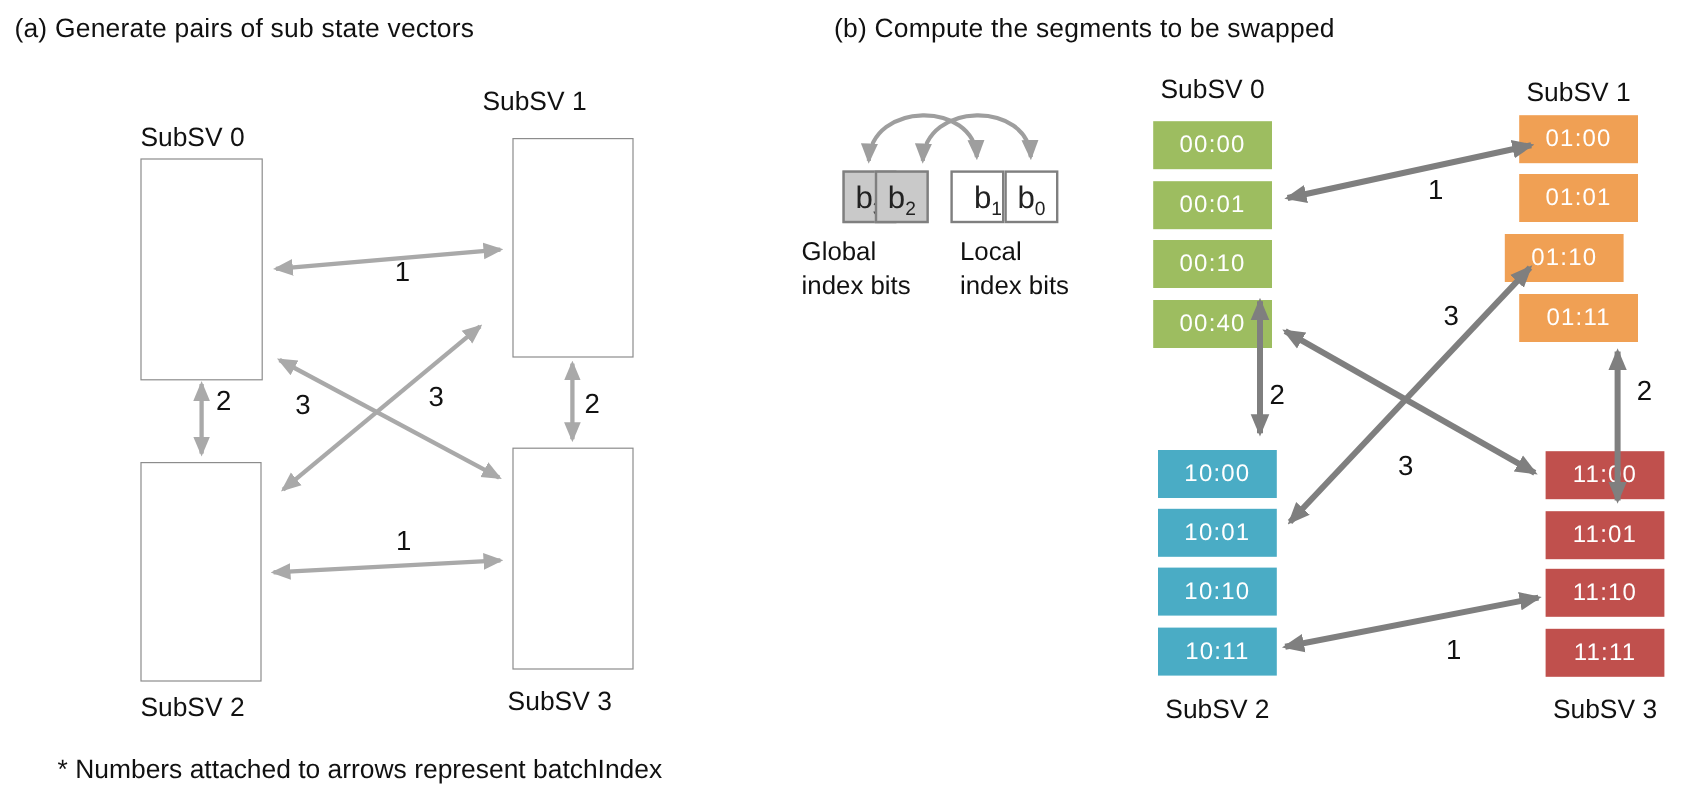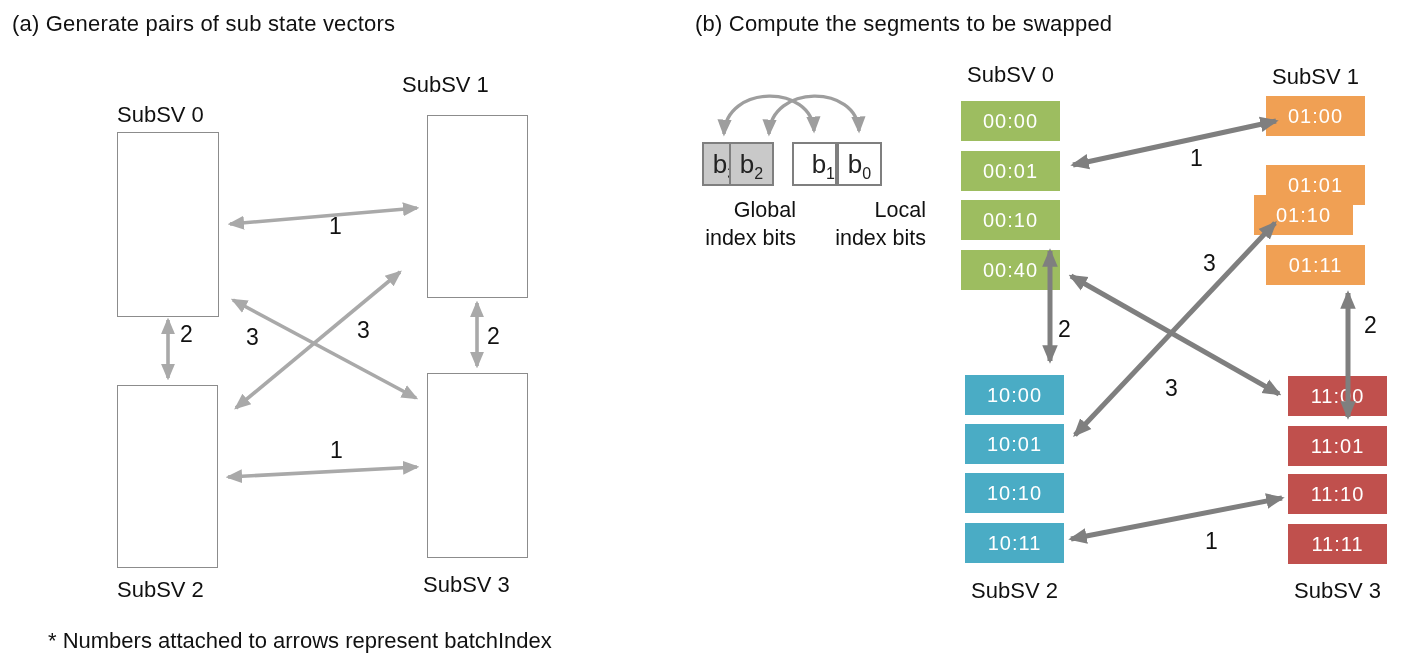--- a/index.html
+++ b/index.html
@@ -48,21 +48,21 @@
     background:#ffffff;
     text-align:center;
     font-size:26px;
     line-height:40px;
     color:#222;
   }
   .bitcell.shaded{background:#c9c9c9;}
   .bitcell sub{font-size:16px;line-height:0;}
   .index-label{
     position:absolute;
-    text-align:right;
+    text-align:left;
     font-size:21.5px;
     line-height:28px;
     color:#111;
   }
   svg{position:absolute;left:0;top:0;}
   .overlay{z-index:5;}
   .labels{z-index:10;}
 </style>
 </head>
 <body>
@@ -103,21 +103,21 @@
   <div class="col-label" style="left:1266px;top:64px;">SubSV 1</div>
   <div class="col-label" style="left:965px;top:578px;">SubSV 2</div>
   <div class="col-label" style="left:1288px;top:578px;">SubSV 3</div>
 
   <div class="seg" style="left: 961px; top: 101px; background-color: rgb(157, 189, 96);">00:00</div>
   <div class="seg" style="left: 961px; top: 151px; background-color: rgb(157, 189, 96);">00:01</div>
   <div class="seg" style="left: 961px; top: 200px; background-color: rgb(157, 189, 96);">00:10</div>
   <div class="seg" style="left: 961px; top: 250px; background-color: rgb(157, 189, 96);">00:40</div>
 
   <div class="seg" style="left: 1266px; top: 96px; background-color: rgb(240, 160, 84);">01:00</div>
-  <div class="seg" style="left: 1266px; top: 145px; background-color: rgb(240, 160, 84); margin-top: 20px;">01:01</div>
+  <div class="seg" style="left: 1266px; top: 145px; background-color: rgb(240, 160, 84);">01:01</div>
   <div class="seg" style="left: 1254px; top: 195px; background-color: rgb(240, 160, 84);">01:10</div>
   <div class="seg" style="left: 1266px; top: 245px; background-color: rgb(240, 160, 84);">01:11</div>
 
   <div class="seg" style="left: 965px; top: 375px; background-color: rgb(74, 172, 197);">10:00</div>
   <div class="seg" style="left: 965px; top: 424px; background-color: rgb(74, 172, 197);">10:01</div>
   <div class="seg" style="left: 965px; top: 473px; background-color: rgb(74, 172, 197);">10:10</div>
   <div class="seg" style="left: 965px; top: 523px; background-color: rgb(74, 172, 197);">10:11</div>
 
   <div class="seg" style="left: 1288px; top: 376px; background-color: rgb(192, 80, 77);">11:00</div>
   <div class="seg" style="left: 1288px; top: 426px; background-color: rgb(192, 80, 77);">11:01</div>

